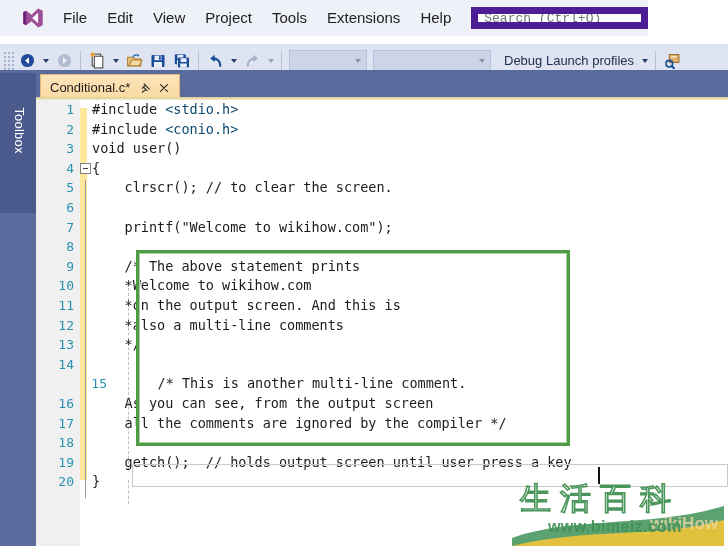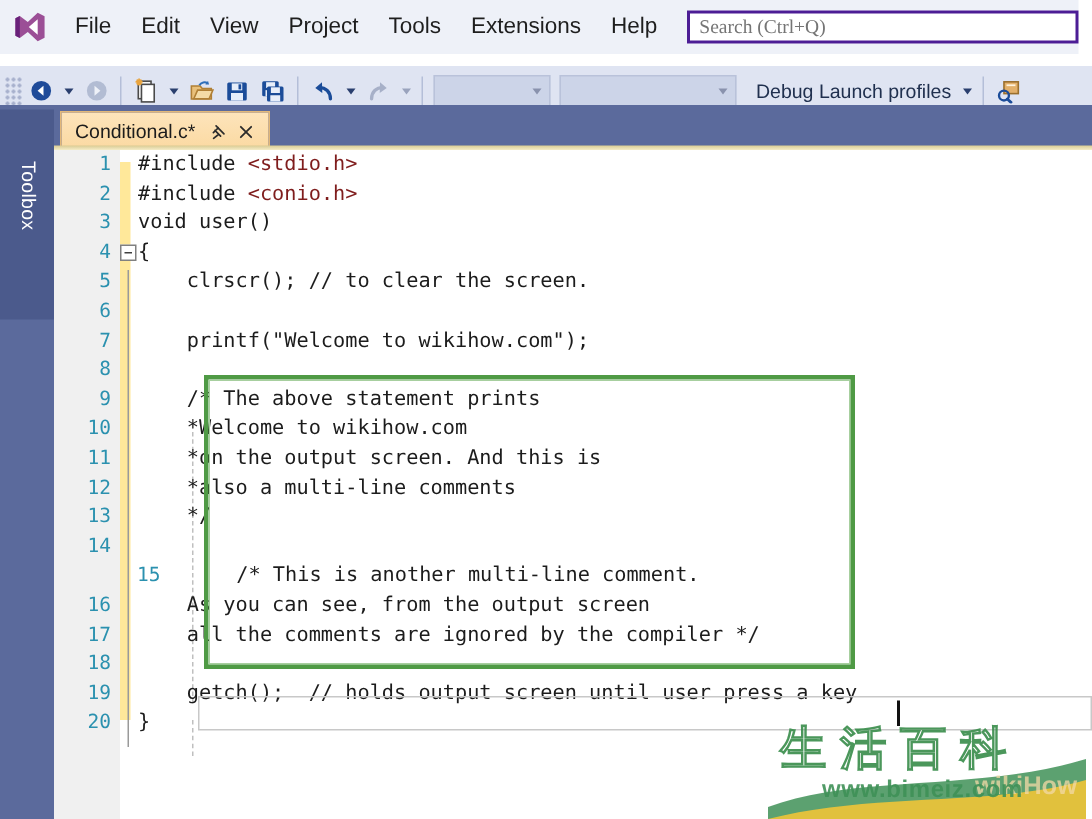--- a/index.html
+++ b/index.html
@@ -6,43 +6,43 @@
   html, body {
     width: 728px; height: 546px;
     overflow: hidden;
     background: #ffffff;
     font-family: "Liberation Sans", sans-serif;
   }
   #app { position: relative; width: 728px; height: 546px; background: #ffffff; }
 
   
   .menubar {
-    position: absolute; left: 0; top: 0; width: 719px; height: 36px;
+    position: absolute; left: 0; top: 0; width: 648px; height: 36px;
     background: #eef1f8;
-    display: flex; align-items: center;
+    display: flex; align-items: center; padding-left: 13px;
   }
   .vs-logo {
     width: 40px; height: 36px;
     display: flex; align-items: center; justify-content: center;
   }
   .vs-logo svg { display: block; }
   .menu-item {
     font-size: 15px; color: #1e1e1e;
     padding: 0 10px; line-height: 36px; height: 36px;
     white-space: nowrap; cursor: default;
   }
   .search-wrap {
     margin-left: 10px;
     height: 22px; flex: 1;
     display: flex; align-items: center;
   }
   .search-box {
     width: 100%; height: 22px;
-    background: #ffffff; border: 2px solid #4c1d95;
-    font-family: Liberation Serif, serif;
+    background: #ffffff; border: 7px solid #4c1d95;
+    font-family: Liberation Mono, monospace;
     font-size: 13px; color: #4f4f53;
     padding: 0 6px; outline: none;
   }
 
   
   .toolbar {
     position: absolute; left: 0; top: 44px; width: 728px; height: 34px;
     background: #dfe4f2;
     display: flex; align-items: center;
     border-bottom: 1px solid #c9cfe3;
@@ -164,21 +164,21 @@
   .lnum {
     position: absolute; left: 0; top: 0; width: 38px;
     text-align: right; color: #2b91af; font-size: 13px;
     font-family: "DejaVu Sans Mono", monospace;
   }
   .ltext {
     position: absolute; left: 56px; top: 0;
     color: #1c1c1c;
   }
   .tok-pre { color: #1c1c1c; }
-  .tok-str-inc { color: #7f1d1d; margin-top: 17px; }
+  .tok-str-inc { color: #0c4a6e; margin-top: 17px; }
 
   
   .collapse-box {
     position: absolute; left: 44px; top: 4px;
     width: 11px; height: 11px;
     border: 1px solid #808080; background: #ffffff;
   }
   .collapse-box::before {
     content: ""; position: absolute; left: 2px; top: 4px;
     width: 5px; height: 1px; background: #404040;

